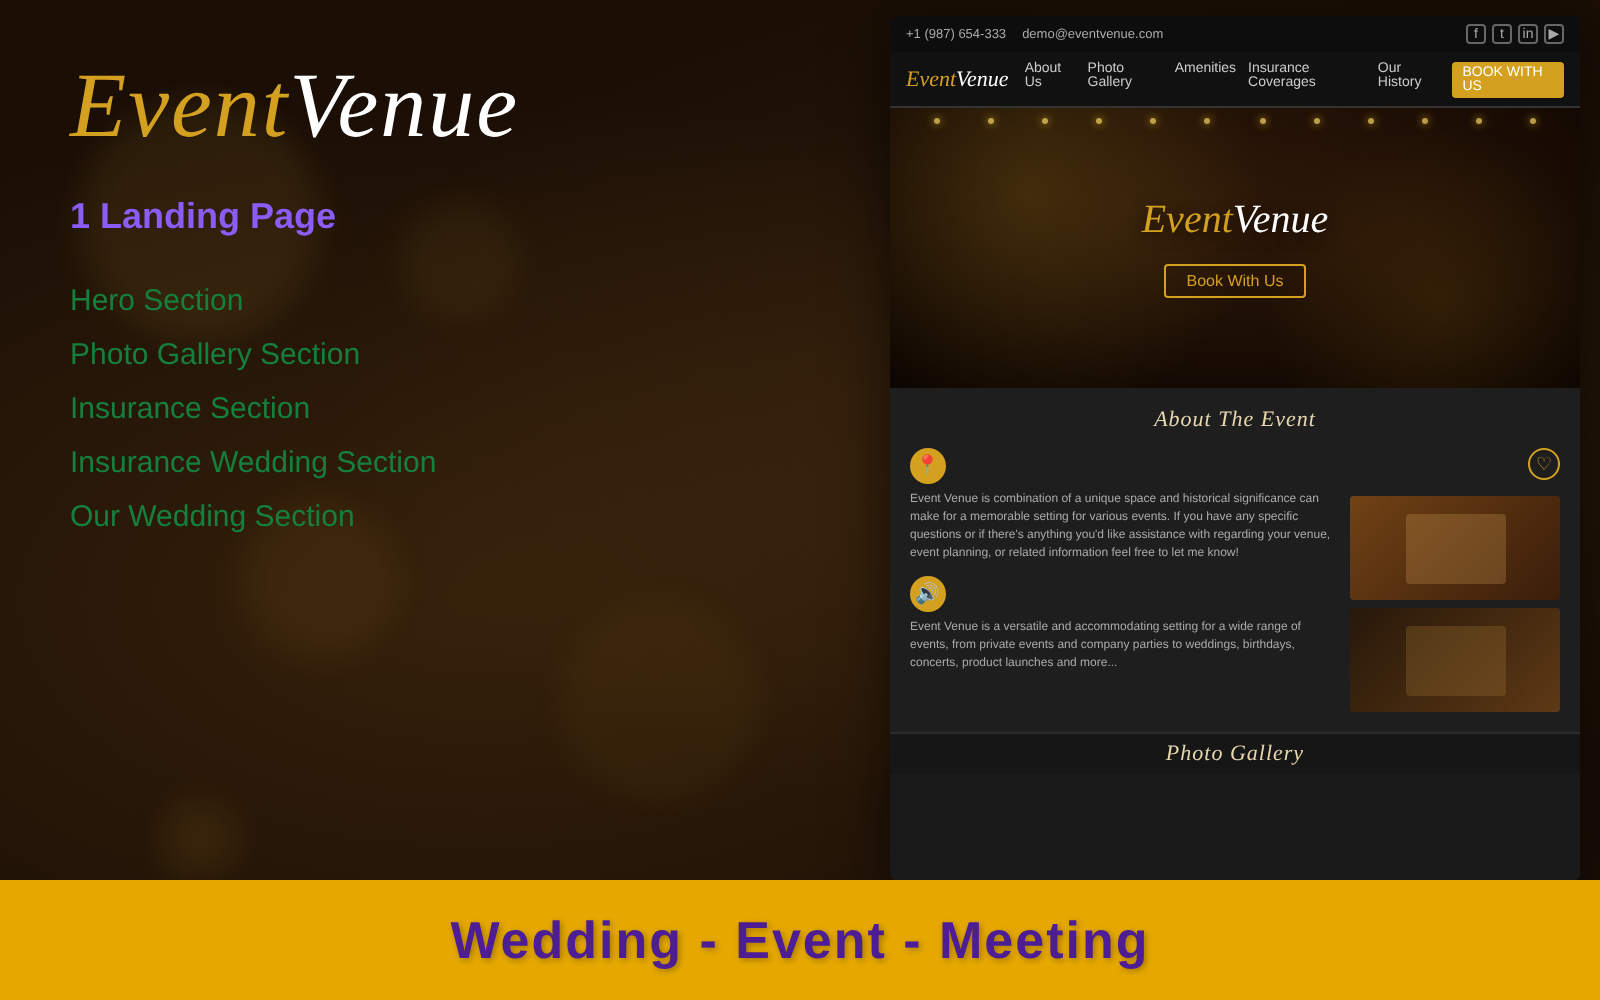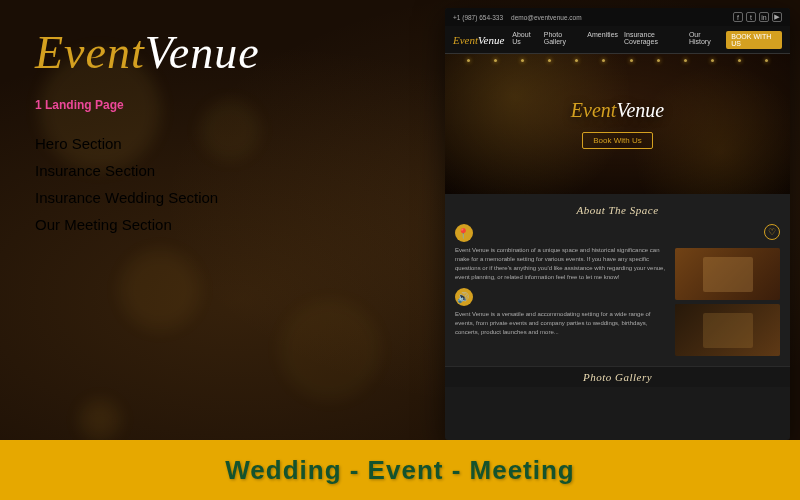--- a/index.html
+++ b/index.html
@@ -74,34 +74,34 @@
     .logo-text .venue {
       color: #fff;
       font-style: italic;
     }
     .logo-slash {
       font-style: normal;
       color: #d4a020;
     }
 
     .landing-page-label {
-      font-size: 12px;
+      font-size: 18px;
       font-weight: bold;
-      color: #ec4899;
+      color: #8b5cf6;
       margin-bottom: 18px;
       margin-top: 0;
     }
 
     .section-list {
       list-style: none;
     }
 
     .section-list li {
       font-size: 15px;
-      color: #000000;
+      color: #15803d;
       padding: 5px 0;
       cursor: pointer;
     }
 
     
     .bottom-banner {
       position: absolute;
       bottom: 0;
       left: 0;
       width: 800px;
@@ -109,21 +109,21 @@
       background: #e6a800;
       z-index: 20;
       display: flex;
       align-items: center;
       justify-content: center;
     }
 
     .banner-text {
       font-size: 26px;
       font-weight: bold;
-      color: #14532d;
+      color: #4c1d95;
       text-shadow: 1px 1px 3px rgba(0,0,0,0.3);
       letter-spacing: 1px;
     }
 
     
     .right-panel {
       position: absolute;
       right: 10px;
       top: 8px;
       width: 345px;
@@ -355,23 +355,24 @@
   <div class="logo-container">
     <div class="logo-text">
       <span class="event">Event</span><span class="logo-slash"></span><span class="venue">Venue</span>
     </div>
   </div>
 
   <div class="landing-page-label">1 Landing Page</div>
 
   <ul class="section-list">
     <li>Hero Section</li>
+    <li>Photo Gallery Section</li>
     <li>Insurance Section</li>
     <li>Insurance Wedding Section</li>
-    <li>Our Meeting Section</li>
+    <li>Our Wedding Section</li>
   </ul>
 
 </div>
 
 <div class="bottom-banner">
   <span class="banner-text">Wedding - Event - Meeting</span>
 </div>
 
 <div class="right-panel">
 
@@ -415,21 +416,21 @@
       <div class="light-dot"></div>
       <div class="light-dot"></div>
     </div>
     <div class="site-hero-logo">
       <span class="ev-gold">Event</span><span>Venue</span>
     </div>
     <div class="site-hero-btn">Book With Us</div>
   </div>
 
   <div class="site-about">
-    <div class="site-section-title">About The Space</div>
+    <div class="site-section-title">About The Event</div>
     <div class="site-about-content">
       <div class="about-col-left">
         <div class="about-icon">📍</div>
         <div class="about-text-block">Event Venue is combination of a unique space and historical significance can make for a memorable setting for various events. If you have any specific questions or if there's anything you'd like assistance with regarding your venue, event planning, or related information feel free to let me know!</div>
         <div class="about-icon">🔊</div>
         <div class="about-text-block">Event Venue is a versatile and accommodating setting for a wide range of events, from private events and company parties to weddings, birthdays, concerts, product launches and more...</div>
       </div>
       <div class="about-col-right">
         <div class="about-icon" style="margin-left:auto;background:transparent;border:1px solid #d4a020;color:#d4a020;width:16px;height:16px;font-size:9px;">♡</div>
         <div class="about-img-box top">

